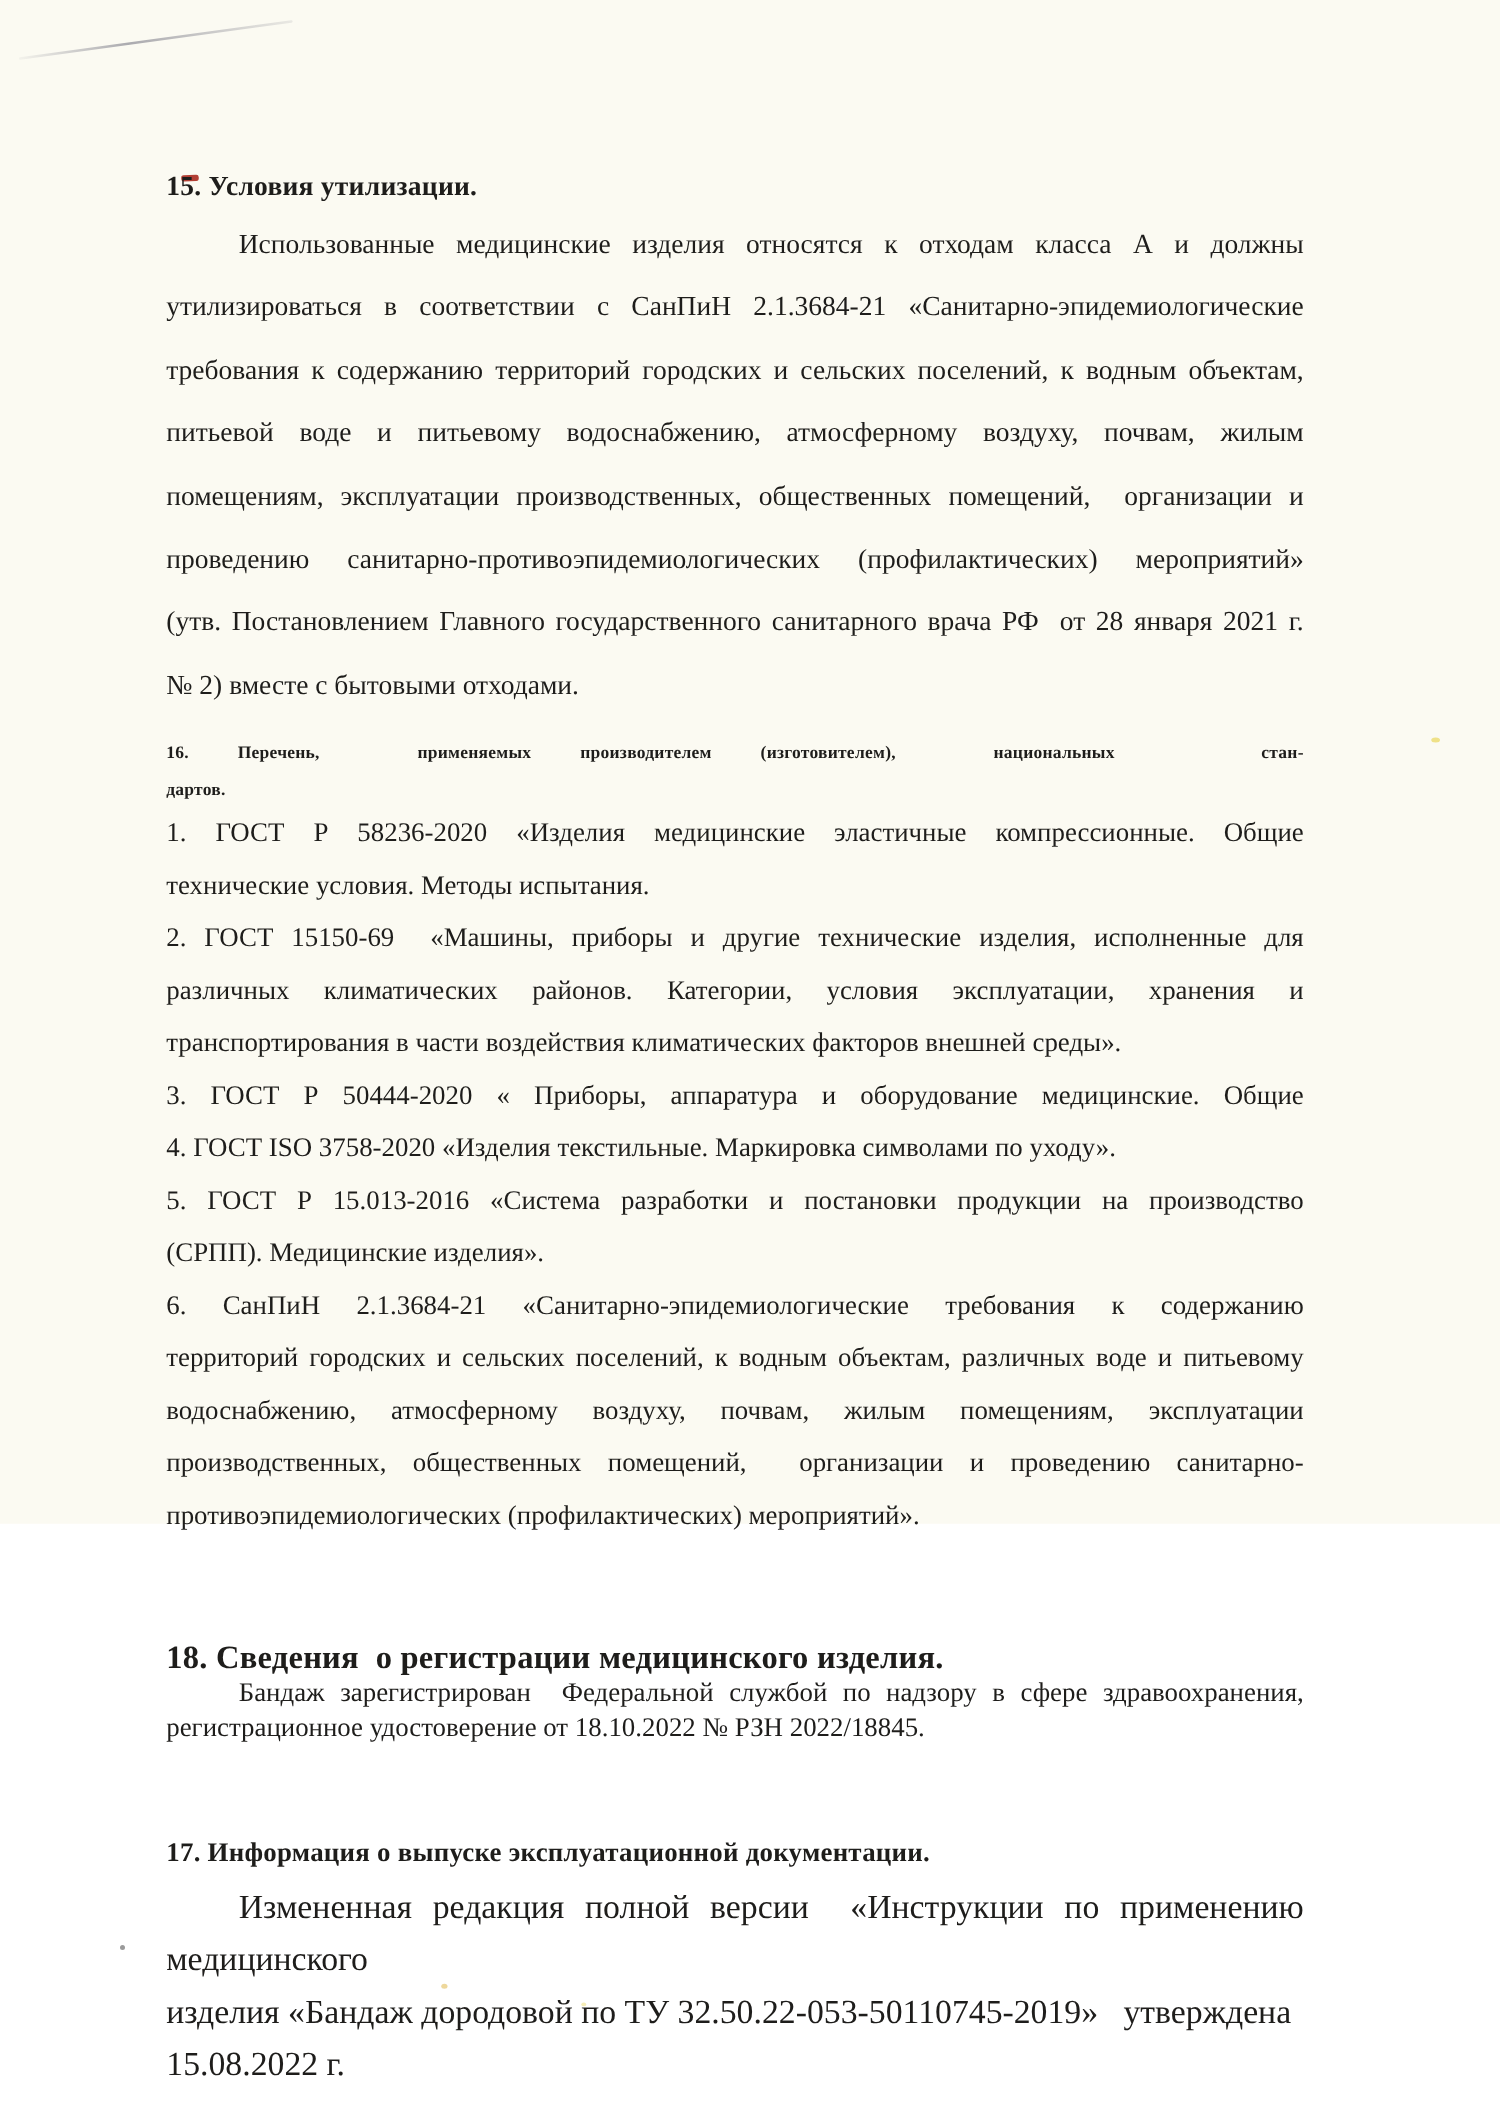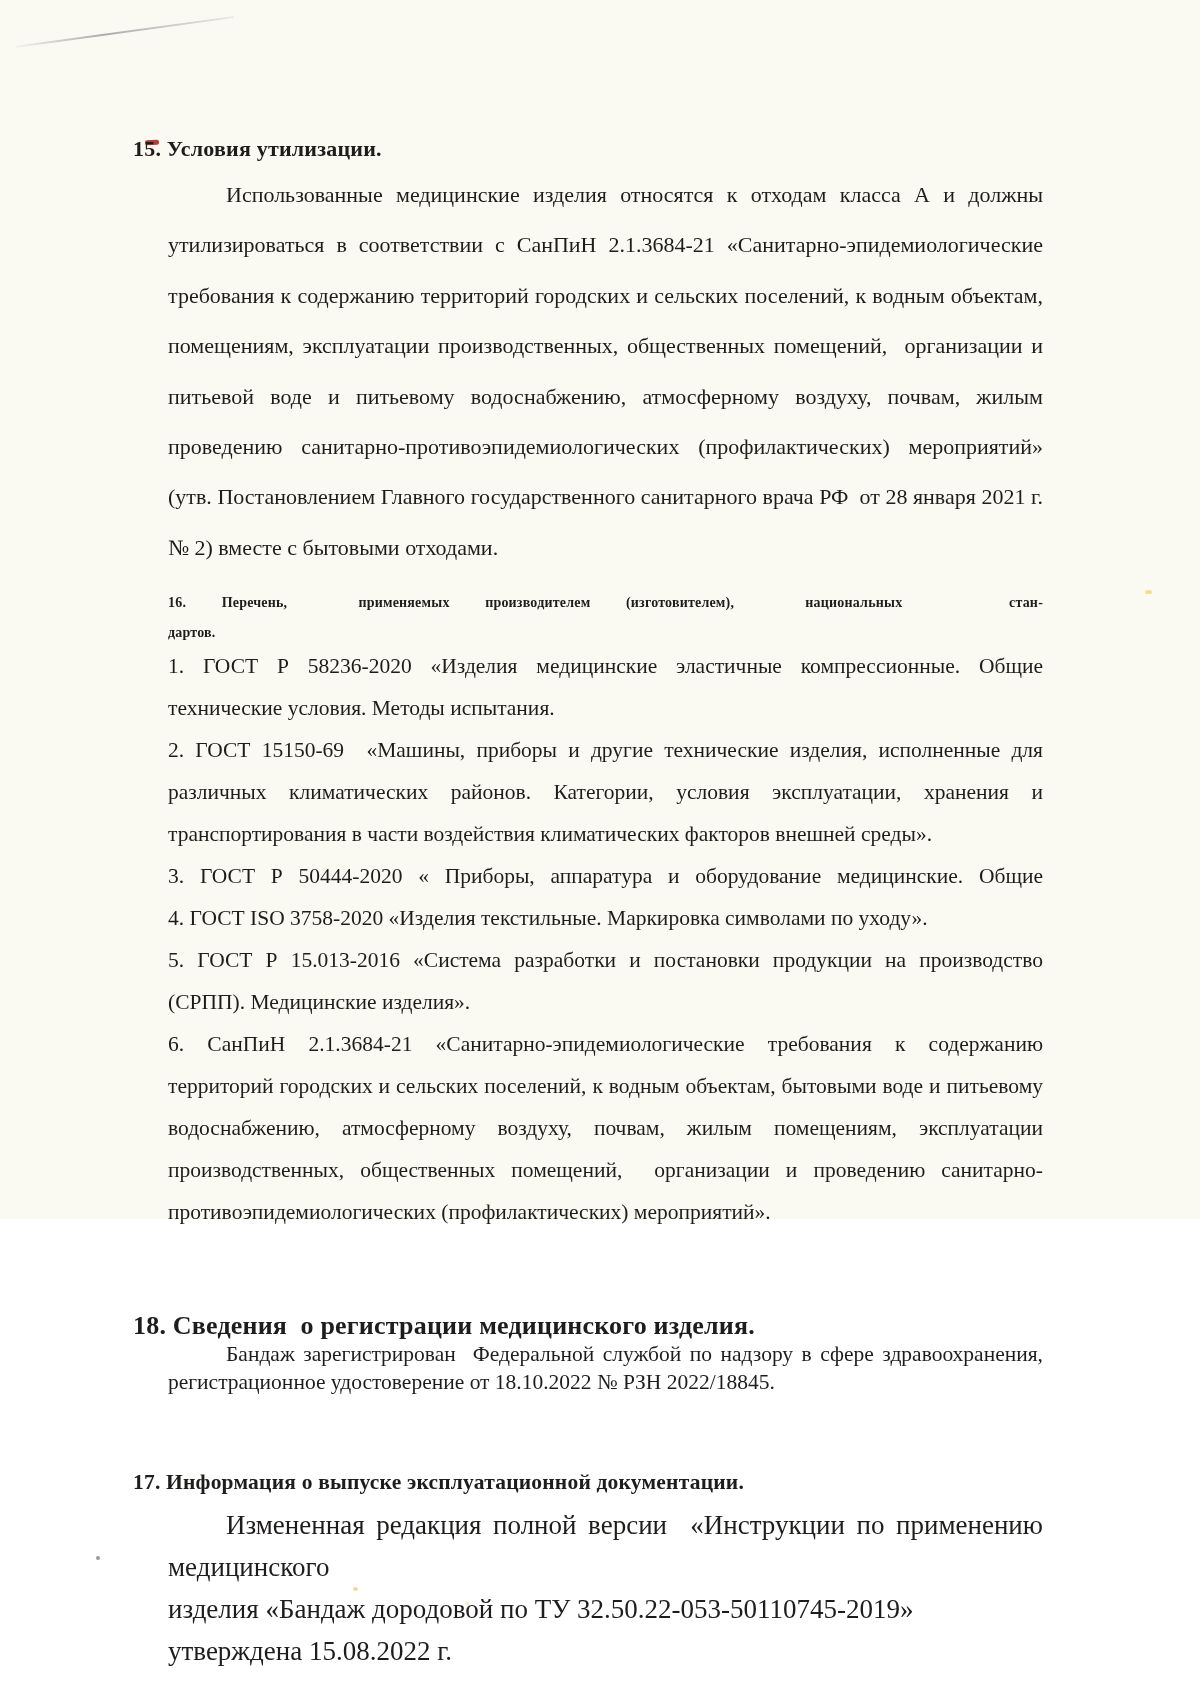--- a/index.html
+++ b/index.html
@@ -5,21 +5,21 @@
   html,body{margin:0;padding:0;}
   body{width:1200px;height:1697px;overflow:hidden;}
   .page{
     position:relative;width:1200px;height:1219px;
     background:#fbfaf2;
     font-family:"Liberation Serif","DejaVu Serif",serif;
     color:#1e1d1b;
     -webkit-font-smoothing:antialiased;
   }
   .blk{position:absolute;left:133px;width:910px;}
-  .ln{text-align:left;margin-left:35px;}
+  .ln{text-align:left;}
   .j{text-align:justify;text-align-last:justify;text-justify:inter-word;}
   .ind{text-indent:58px;}
   .h{font-weight:bold;letter-spacing:.2px;}
 
   #s15h{top:134px;font-size:22px;line-height:30px;}
   #s15b{top:170px;font-size:22px;line-height:50.4px;}
   #s16h{top:588px;font-size:14px;line-height:29.5px;}
   #s16i{top:645px;font-size:21.5px;line-height:42px;}
   #s18h{top:1312px;font-size:26px;line-height:28px;}
   #s18b{top:1341px;font-size:21.5px;line-height:27.5px;}
@@ -53,22 +53,22 @@
   <div class="speck y1"></div>
   <div class="speck y2"></div>
   <div class="speck y3"></div>
 
   <div class="blk h" id="s15h">15. Условия утилизации.</div>
 
   <div class="blk" id="s15b">
     <div class="ln j ind">Использованные медицинские изделия относятся к отходам класса А и должны</div>
     <div class="ln j">утилизироваться в соответствии с СанПиН 2.1.3684-21 «Санитарно-эпидемиологические</div>
     <div class="ln j">требования к содержанию территорий городских и сельских поселений, к водным объектам,</div>
+    <div class="ln j">питьевой воде и питьевому водоснабжению, атмосферному воздуху, почвам, жилым</div>
     <div class="ln j">помещениям, эксплуатации производственных, общественных помещений,&nbsp; организации и</div>
-    <div class="ln j">питьевой воде и питьевому водоснабжению, атмосферному воздуху, почвам, жилым</div>
     <div class="ln j">проведению санитарно-противоэпидемиологических (профилактических) мероприятий»</div>
     <div class="ln j">(утв. Постановлением Главного государственного санитарного врача РФ&nbsp; от 28 января 2021 г.</div>
     <div class="ln">№ 2) вместе с бытовыми отходами.</div>
   </div>
 
   <div class="blk h" id="s16h">
     <div class="ln j">16. Перечень,&nbsp; применяемых производителем (изготовителем),&nbsp; национальных&nbsp;&nbsp; стан-</div>
     <div class="ln">дартов.</div>
   </div>
 
@@ -76,21 +76,21 @@
     <div class="ln j">1. ГОСТ Р 58236-2020 «Изделия медицинские эластичные компрессионные. Общие</div>
     <div class="ln">технические условия. Методы испытания.</div>
     <div class="ln j">2. ГОСТ 15150-69&nbsp; «Машины, приборы и другие технические изделия, исполненные для</div>
     <div class="ln j">различных климатических районов. Категории, условия эксплуатации, хранения и</div>
     <div class="ln">транспортирования в части воздействия климатических факторов внешней среды».</div>
     <div class="ln j">3. ГОСТ Р 50444-2020 « Приборы, аппаратура и оборудование медицинские. Общие</div>
     <div class="ln">4. ГОСТ ISO 3758-2020 «Изделия текстильные. Маркировка символами по уходу».</div>
     <div class="ln j">5. ГОСТ Р 15.013-2016 «Система разработки и постановки продукции на производство</div>
     <div class="ln">(СРПП). Медицинские изделия».</div>
     <div class="ln j">6. СанПиН 2.1.3684-21 «Санитарно-эпидемиологические требования к содержанию</div>
-    <div class="ln j">территорий городских и сельских поселений, к водным объектам, бытовыми воде и питьевому</div>
+    <div class="ln j">территорий городских и сельских поселений, к водным объектам, различных воде и питьевому</div>
     <div class="ln j">водоснабжению, атмосферному воздуху, почвам, жилым помещениям, эксплуатации</div>
     <div class="ln j">производственных, общественных помещений,&nbsp; организации и проведению санитарно-</div>
     <div class="ln">противоэпидемиологических (профилактических) мероприятий».</div>
   </div>
 
   <div class="blk h" id="s18h">18. Сведения&nbsp; о регистрации медицинского изделия.</div>
 
   <div class="blk" id="s18b">
     <div class="ln j ind">Бандаж зарегистрирован&nbsp; Федеральной службой по надзору в сфере здравоохранения,</div>
     <div class="ln">регистрационное удостоверение от 18.10.2022 № РЗН 2022/18845.</div>

